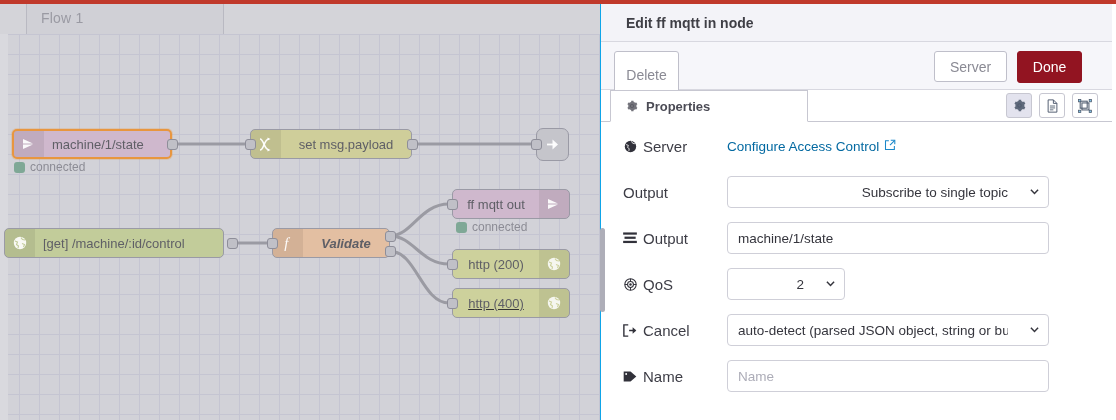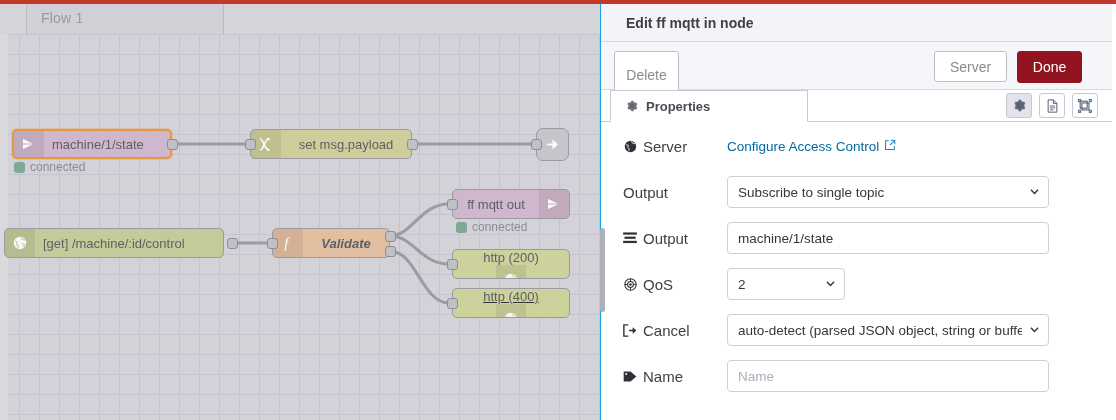--- a/index.html
+++ b/index.html
@@ -51,21 +51,21 @@
   .node .label{
     flex:1;display:flex;align-items:center;justify-content:center;
     font-size:13px;color:#5f5f66;padding:0 8px;white-space:nowrap;
   }
   .node .label.left-align{justify-content:flex-start;}
   .node.selected{border:2px solid #e8963f;box-shadow:0 0 0 1px rgba(232,150,63,.25);}
 
   .n-mqtt{background:#cfb8cd;}
   .n-change{background:#cfce9a;}
   .n-httpin{background:#c2cc9a;}
-  .n-httpres{background:#cdd19c;flex-direction:column;}
+  .n-httpres{background:#cdd19c;}
   .n-func{background:#e3bfa2;}
   .n-link{background:#c5c5cb;border-radius:7px;}
 
   .port{position:absolute;width:11px;height:11px;border-radius:3px;background:#c0c0c7;
         border:1px solid #8e8e99;box-sizing:border-box;}
 
   .wire{position:absolute;stroke:#9b9ba3;stroke-width:3;fill:none;}
 
   .status{position:absolute;display:flex;align-items:center;gap:5px;}
   .status .dot{width:11px;height:11px;border-radius:3px;background:#7fa896;}
@@ -107,21 +107,21 @@
   .form{position:absolute;left:0;top:118px;width:511px;height:298px;background:#fff;}
   .row{position:absolute;left:22px;width:470px;height:32px;display:flex;align-items:center;}
   .row-label{width:104px;display:flex;align-items:center;gap:6px;font-size:15px;color:#3d3d46;flex:0 0 104px;}
   .lbl-ico{width:14px;height:14px;display:inline-flex;align-items:center;justify-content:center;}
 
   .link-blue{color:#0369a1;font-size:13.5px;text-decoration:none;display:inline-flex;align-items:center;gap:5px;cursor:pointer;text-align:center;}
 
   .fld{box-sizing:border-box;height:32px;border:1px solid #cfcfd8;border-radius:4px;
        background:#fff;font-family:"Liberation Sans", sans-serif;font-size:13.5px;color:#35353d;
        padding:0 10px;outline:none;}
-  .sel{appearance:none;-webkit-appearance:none;background-image:none;padding-right:26px;cursor:pointer;}
+  .sel{appearance:none;-webkit-appearance:none;background-image:none;padding-right:40px;cursor:pointer;text-align:right;}
   .selwrap{position:relative;display:inline-block;}
   .selwrap .chev{position:absolute;right:10px;top:11px;width:9px;height:9px;pointer-events:none;}
   input::placeholder{color:#adadb8;}
 </style>
 </head>
 <body>
 
 <div id="app">
 
   <div class="top-accent"></div>

